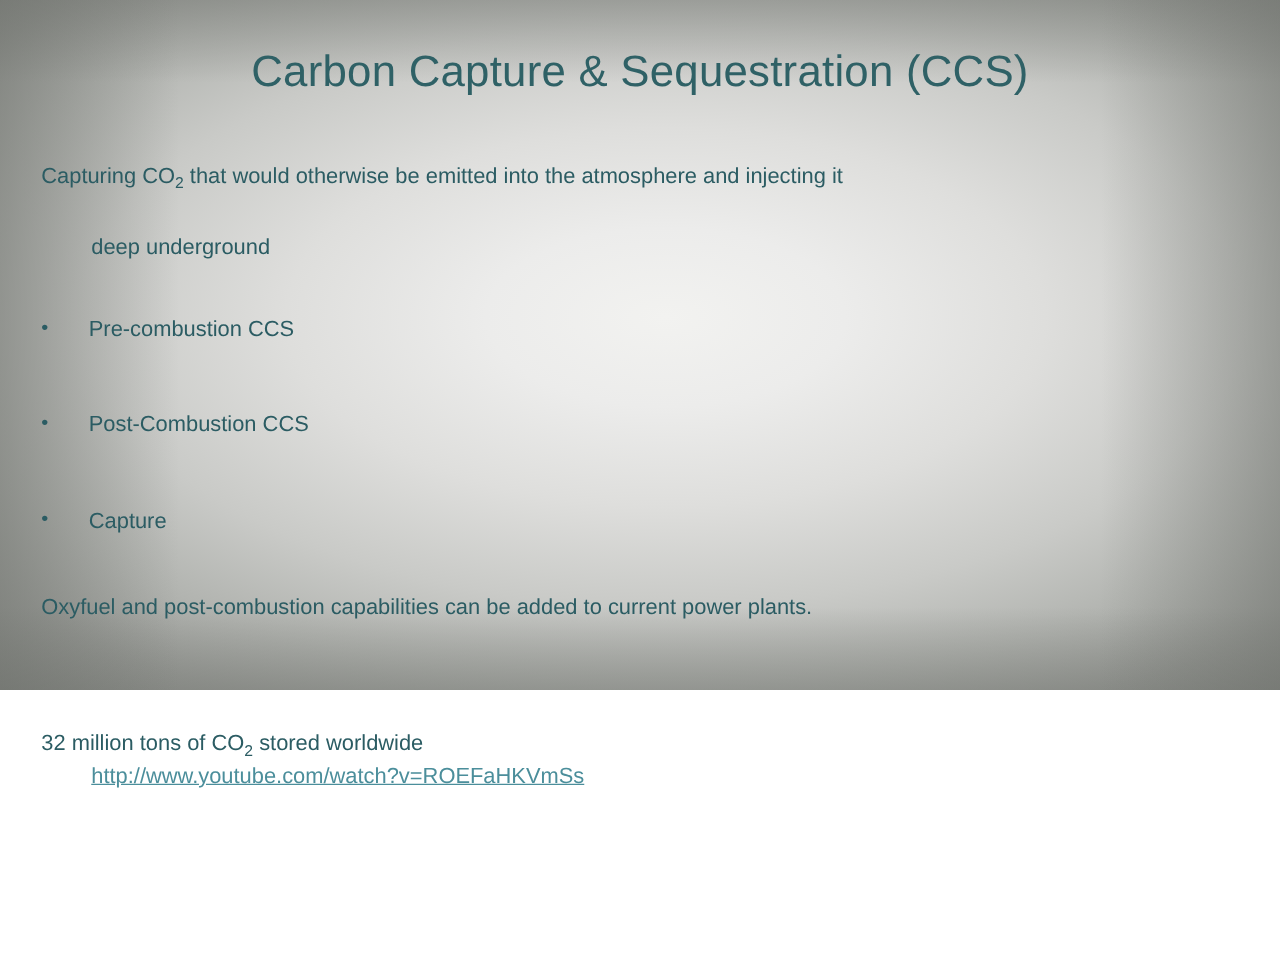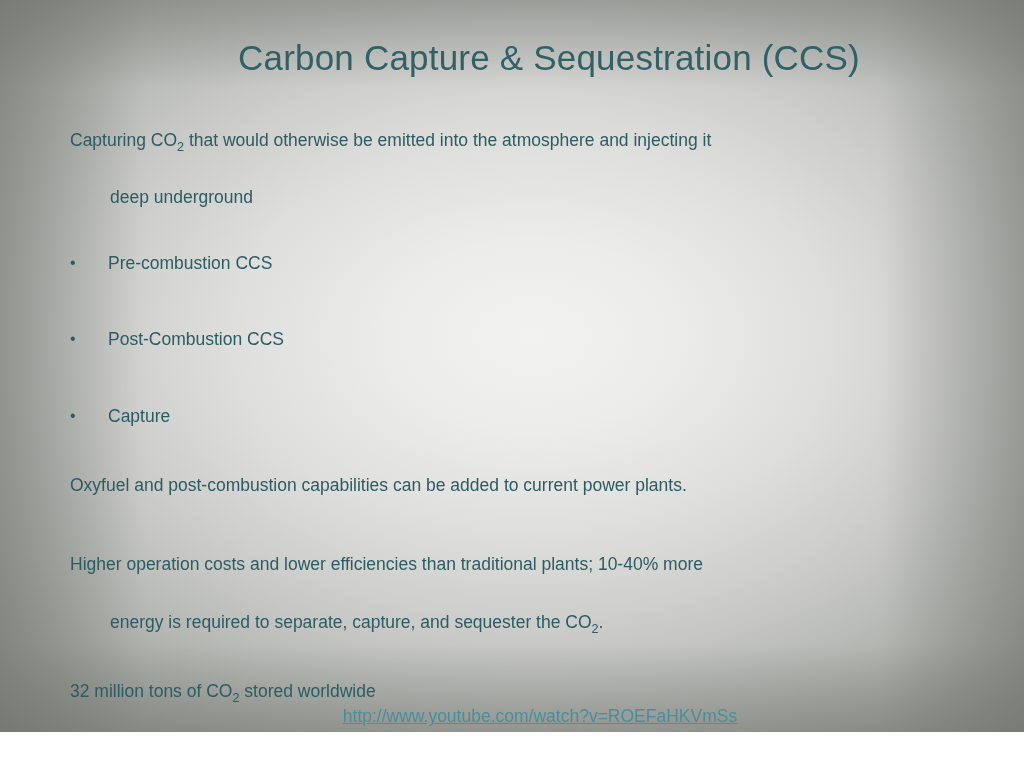--- a/index.html
+++ b/index.html
@@ -8,32 +8,31 @@
   }
   body {
     width: 1024px;
     height: 768px;
     overflow: hidden;
     font-family: "Liberation Sans", sans-serif;
   }
   #slide {
     position: relative;
     width: 1024px;
-    height: 732px;
+    height: 552px;
     background:
       radial-gradient(ellipse 78% 72% at 52% 46%,
         #f2f2f0 0%,
         #ececeb 18%,
         #dededc 38%,
         #c9cac7 58%,
         #b2b4b0 74%,
         #9ea09c 87%,
         #8f918d 100%);
     box-sizing: border-box;
-    padding-left: 37px;
   }
   #slide::after {
     content: "";
     position: absolute;
     inset: 0;
     pointer-events: none;
     background:
       linear-gradient(to right, rgba(110,113,108,0.55) 0%, rgba(110,113,108,0.0) 14%,
         rgba(0,0,0,0) 86%, rgba(110,113,108,0.50) 100%),
       linear-gradient(to bottom, rgba(110,113,108,0.45) 0%, rgba(110,113,108,0.0) 12%,
@@ -96,21 +95,20 @@
   sub {
     font-size: 0.72em;
     vertical-align: sub;
     line-height: 0;
   }
   .link {
     display: block;
     padding-left: 40px;
     color: #4b8e9b;
     text-decoration: underline;
-    text-align: center;
   }
   .tight { margin-bottom: 0; }
 </style>
 </head>
 <body>
 
 <div id="slide">
   <div id="content">
 
     <div class="title">Carbon Capture &amp; Sequestration (CCS)</div>
@@ -142,24 +140,20 @@
         <span class="bullet-mark">•</span>
         <span class="bullet-text">Capture</span>
       </div>
 
       <div class="gap-2"></div>
 
       <div class="para">Oxyfuel and post-combustion capabilities can be added to current power plants.</div>
 
       <div class="gap-3"></div>
 
-      <div class="para">
-        <span>Higher operation costs and lower efficiencies than traditional plants; 10-40% more</span>
-        <span class="cont"><span>energy is required to separate, capture, and sequester the CO</span><sub>2</sub><span>.</span></span>
-      </div>
 
       <div class="gap-4"></div>
 
 
       <div class="para tight">
         <span>32 million tons of CO</span><sub>2</sub><span> stored worldwide</span>
         <span class="link">http://www.youtube.com/watch?v=ROEFaHKVmSs</span>
       </div>
 
     </div>

